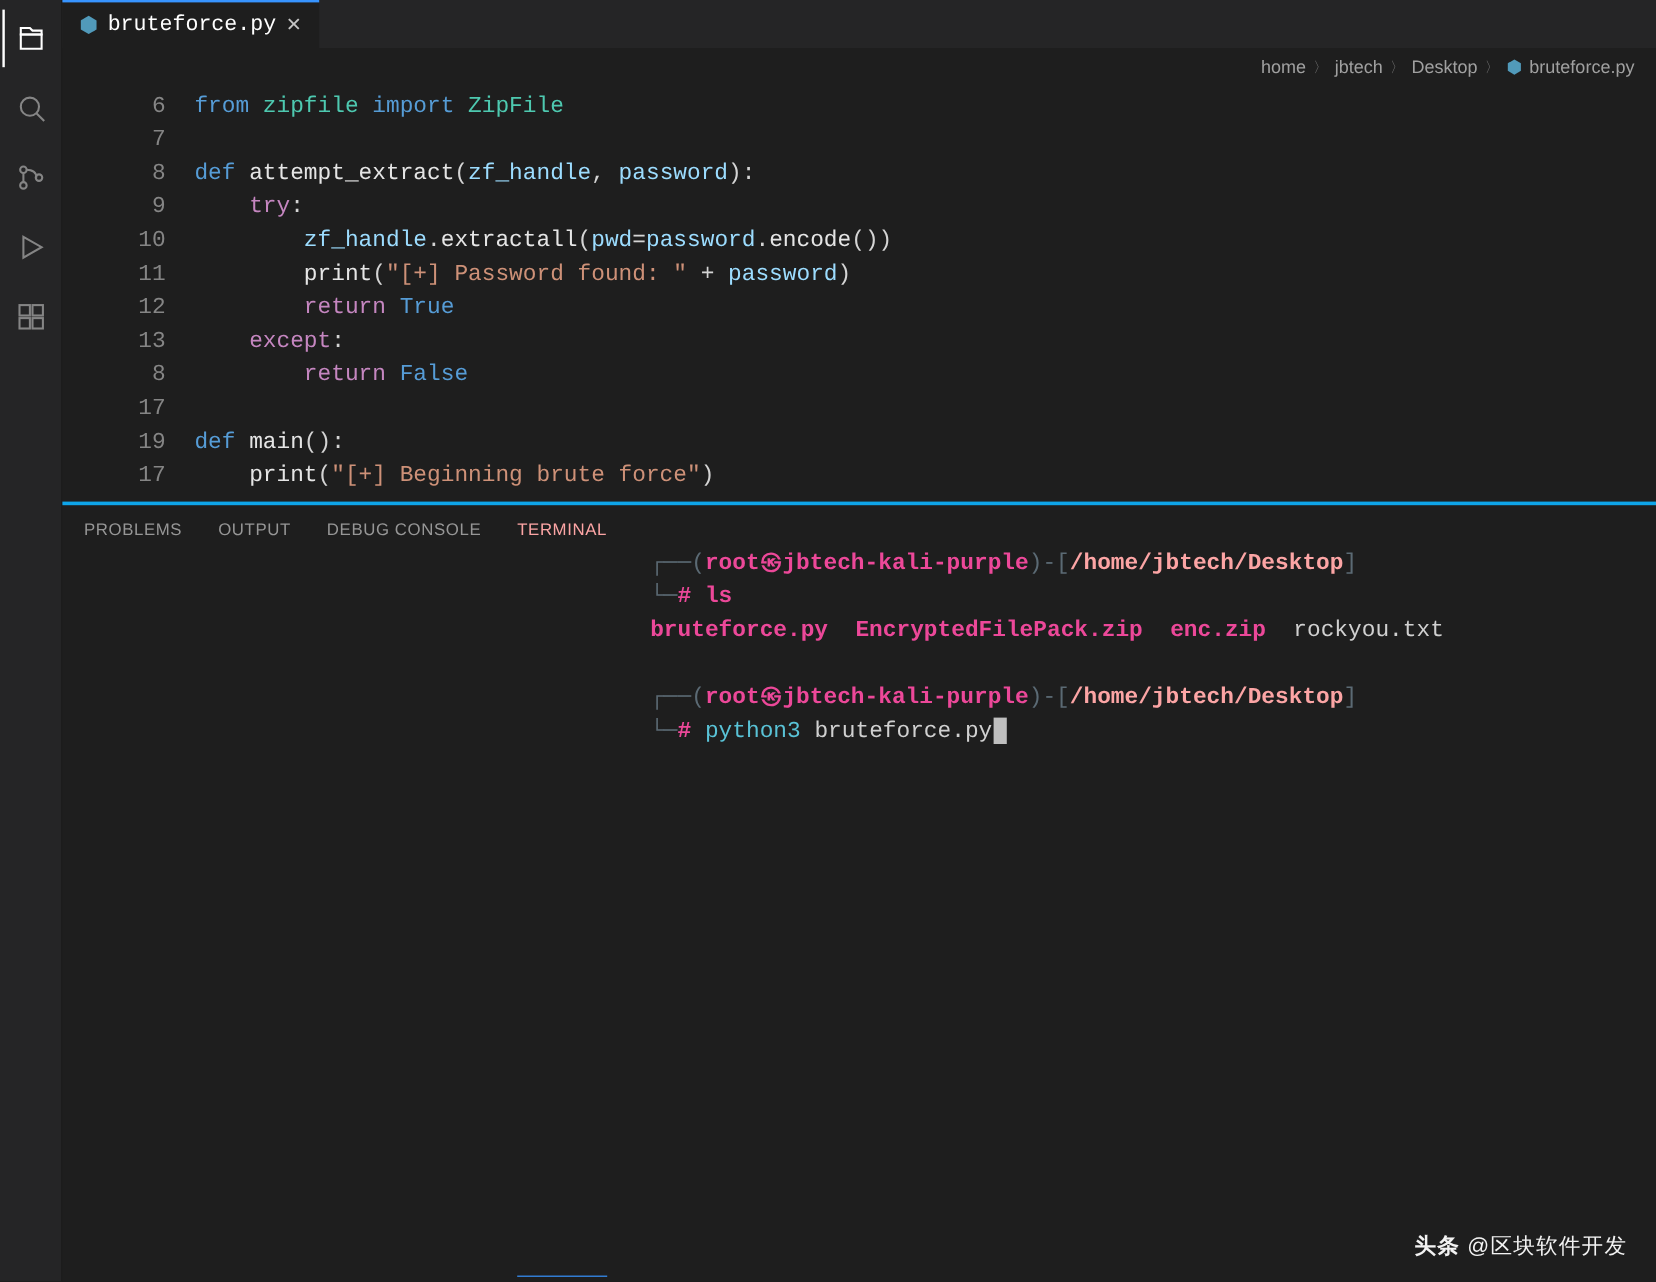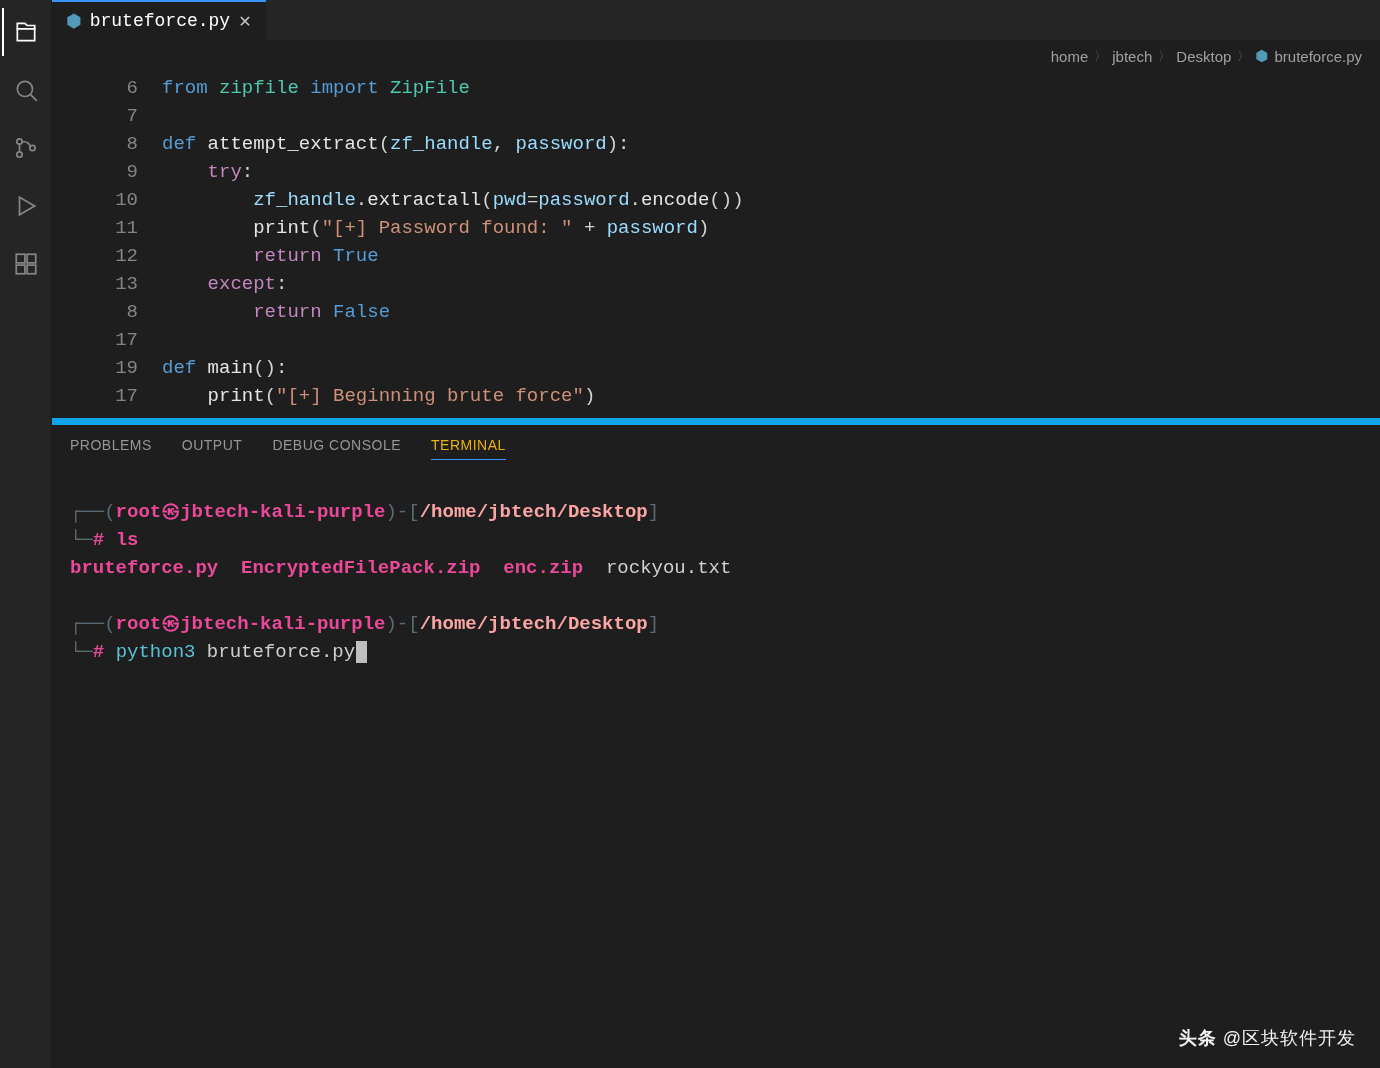--- a/index.html
+++ b/index.html
@@ -97,37 +97,36 @@
   .bluekw { color: #569cd6; } 
   .fn   { color: #e5e5e5; }
   .cls  { color: #4ec9b0; }
   .var  { color: #9cdcfe; }
   .str  { color: #ce9178; }
   .pun  { color: #d4d4d4; }
   .op   { color: #d4d4d4; }
   .param{ color: #9cdcfe; }
 
   .panel {
-    border-top: 7px solid #0ea5e9;
+    border-top: 3px solid #0ea5e9;
     margin-top: 8px;
     flex: 1;
     display: flex;
-    flex-direction: column;
   }
   .panel-tabs {
     display: flex;
     gap: 30px;
     padding: 12px 18px 4px 18px;
     font-family: "Segoe UI", Arial, sans-serif;
     font-size: 14px;
     letter-spacing: 0.5px;
     color: #969696;
   }
   .panel-tab { cursor: pointer; padding-bottom: 6px; }
-  .panel-tab.active { color: #eab308; border-bottom: 1px solid #3794ff; }
+  .panel-tab.active { color: #fca5a5; border-bottom: 1px solid #3794ff; }
 
   .terminal {
     flex: 1;
     padding: 34px 18px 10px 18px;
     font-size: 19px;
     line-height: 28px;
     white-space: pre;
     color: #d0d0d0;
   }
   .t-red   { color: #ec4899; font-weight: bold; }

